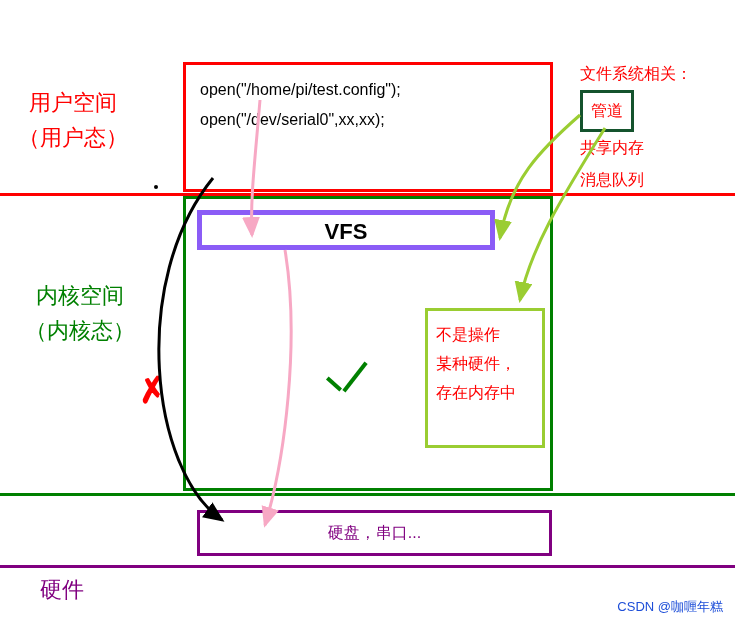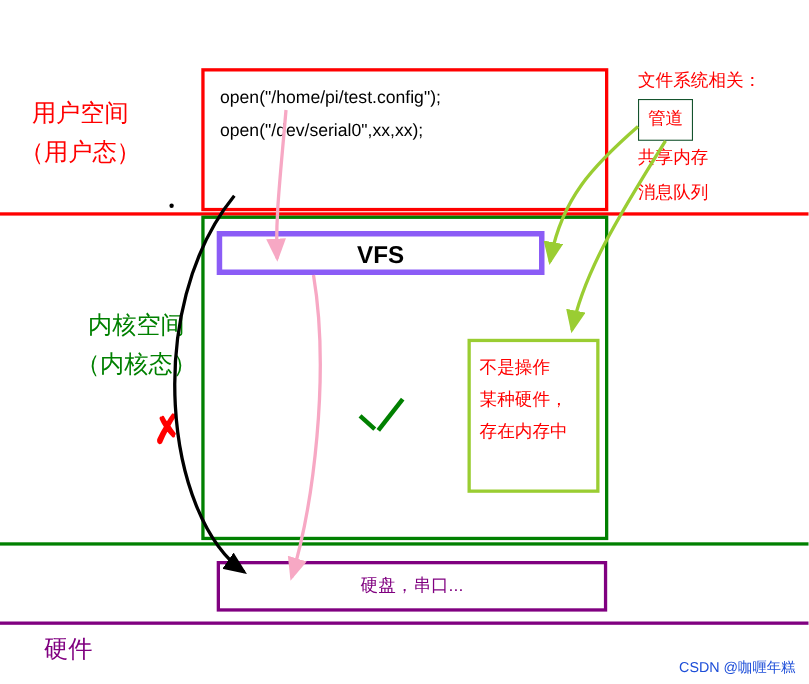--- a/index.html
+++ b/index.html
@@ -17,34 +17,34 @@
   .label-green { color: #008000; }
   .label-purple { color: #800080; }
 
   .left-label {
     position: absolute;
     text-align: center;
     font-size: 22px;
     line-height: 1.6;
   }
   .user-space-lbl { top: 85px; left: 18px; }
-  .kernel-space-lbl { top: 278px; left: 25px; margin-left: 44px; }
+  .kernel-space-lbl { top: 278px; left: 25px; }
   .hardware-lbl { top: 528px; left: 40px; font-size: 22px; margin-top: 44px; }
 
   .side-list {
     position: absolute;
     top: 58px;
     left: 580px;
     font-size: 16px;
     line-height: 2.0;
   }
   .side-list .t { color: #ff0000; }
   .pipe-box {
     display: inline-block;
-    border: 1px solid #14532d;
+    border: 3px solid #14532d;
     padding: 2px 8px;
     color: #ff0000;
   }
 
   .red-box {
     position: absolute;
     top: 62px; left: 183px;
     width: 370px; height: 130px;
     border: 3px solid #ff0000;
     padding: 10px 14px;

